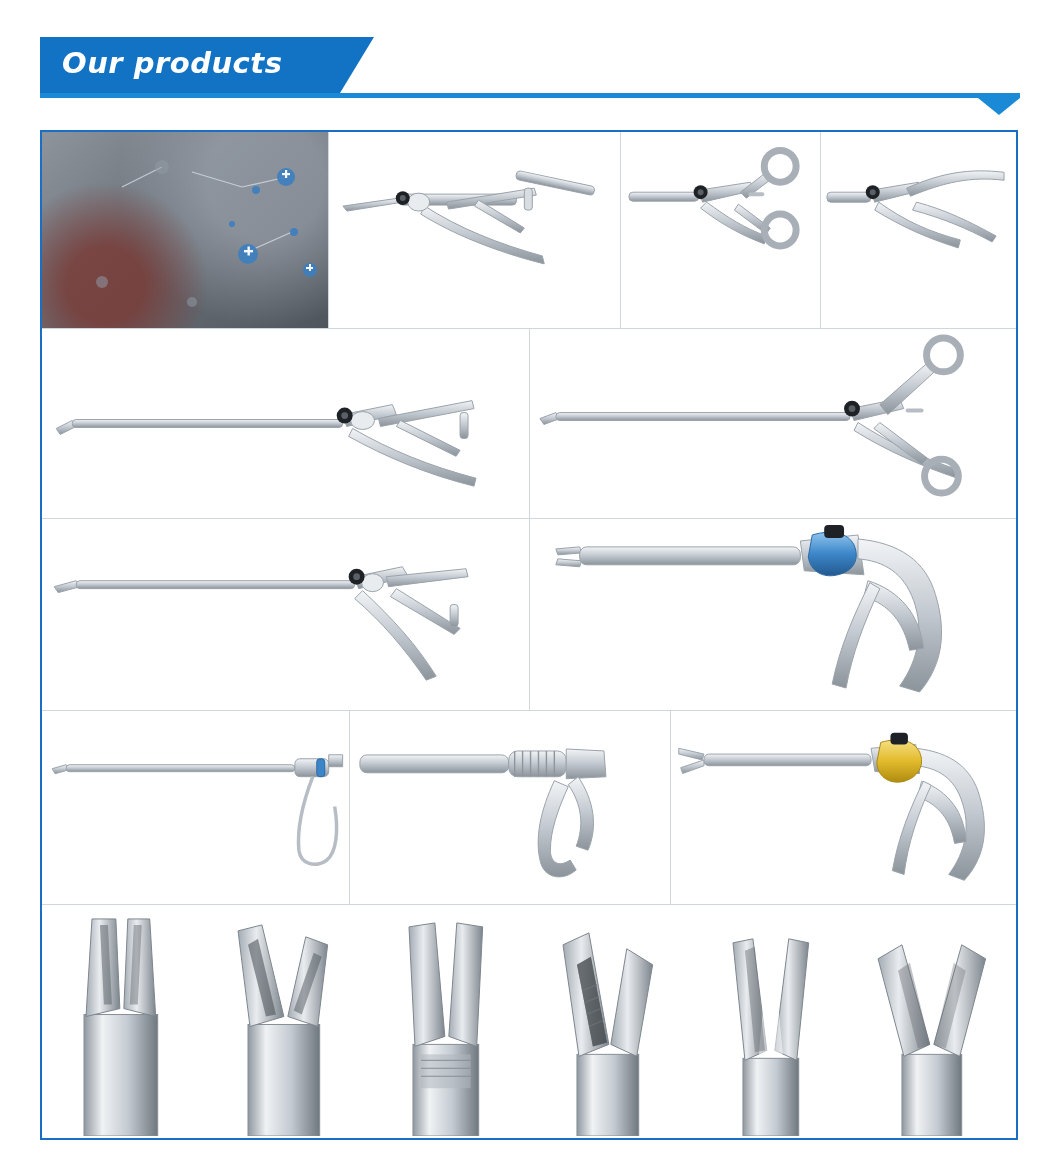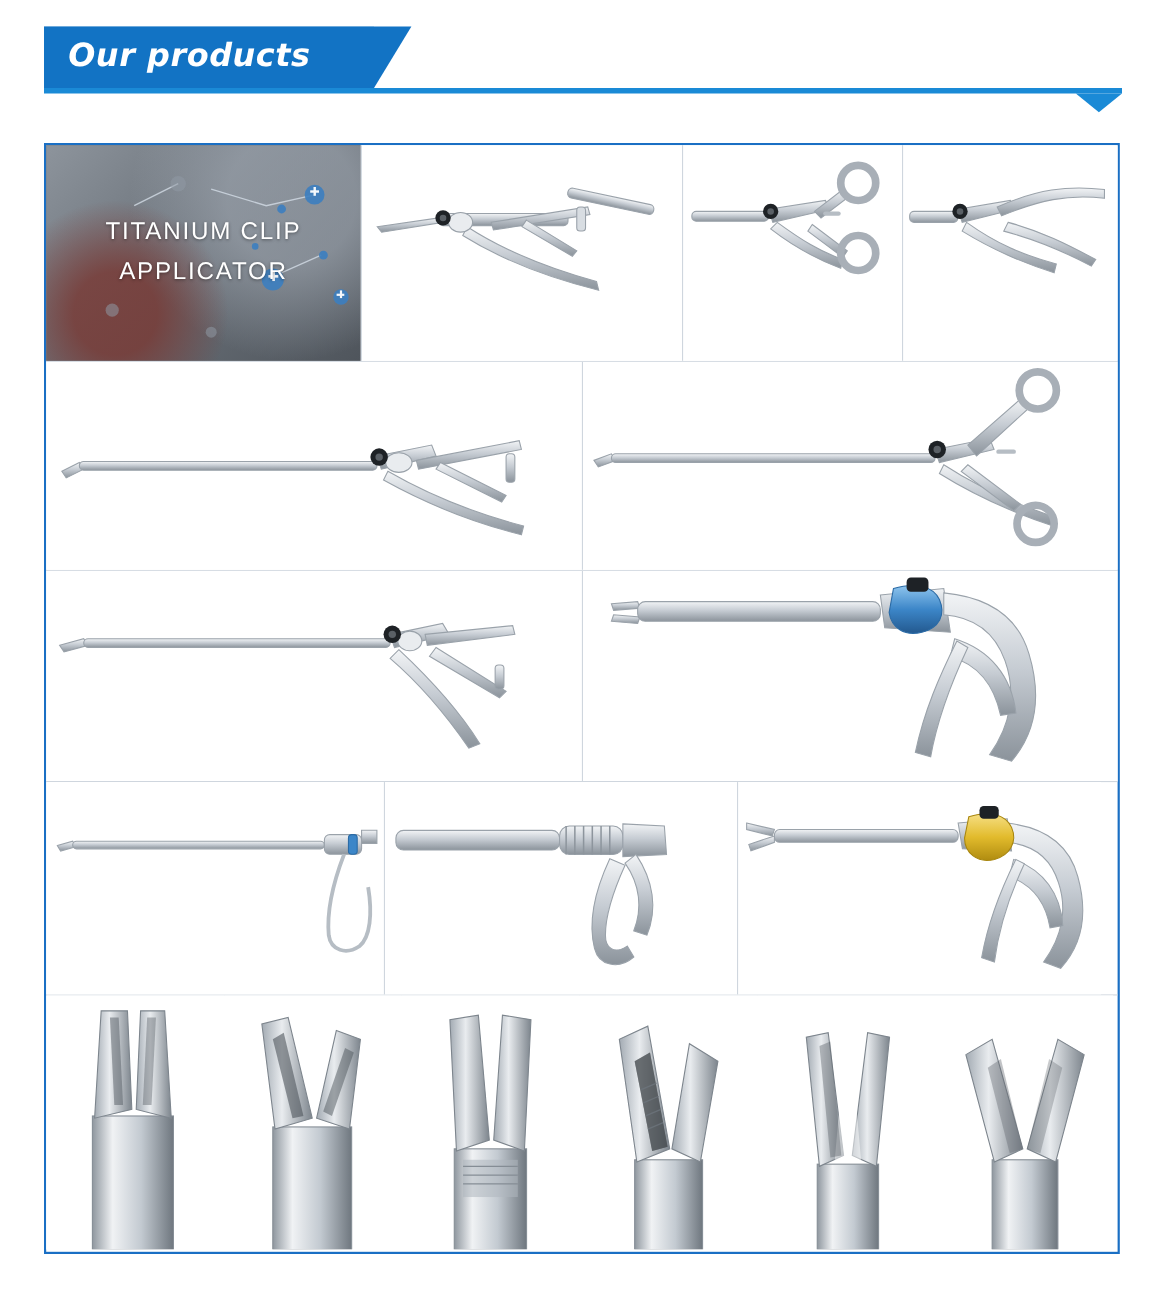--- a/index.html
+++ b/index.html
@@ -17,21 +17,21 @@
   .page {
     position: relative;
     width: 1060px;
     height: 1174px;
   }
 
   
   .header {
     position: absolute;
     left: 40px;
-    top: 24px;
+    top: 37px;
     width: 980px;
     height: 62px;
     text-align: center;
   }
   .header-bar {
     position: absolute;
     left: 0;
     top: 0;
     width: 300px;
     height: 56px;
@@ -200,24 +200,20 @@
               <rect x="205.5" y="114.5" width="2.4" height="9"></rect>
               <rect x="264" y="135" width="7" height="2"></rect>
               <rect x="267" y="132" width="2" height="7"></rect>
             </g>
             <g fill="#8f99a4" opacity="0.55">
               <circle cx="120" cy="35" r="7"></circle>
               <circle cx="60" cy="150" r="6"></circle>
               <circle cx="150" cy="170" r="5"></circle>
             </g>
           </svg>
-        </div>
-        <div class="promo-label">
-          <div>TITANIUM CLIP</div>
-          <div>APPLICATOR</div>
         </div>
       </div>
 
       <div class="cell w-292">
         <div class="cell-img">
           <svg viewBox="0 0 292 196" preserveAspectRatio="xMidYMid meet">
             <defs>
               <linearGradient id="steelA" x1="0" y1="0" x2="0" y2="1">
                 <stop offset="0%" stop-color="#f2f4f6"></stop>
                 <stop offset="45%" stop-color="#c6ccd3"></stop>

